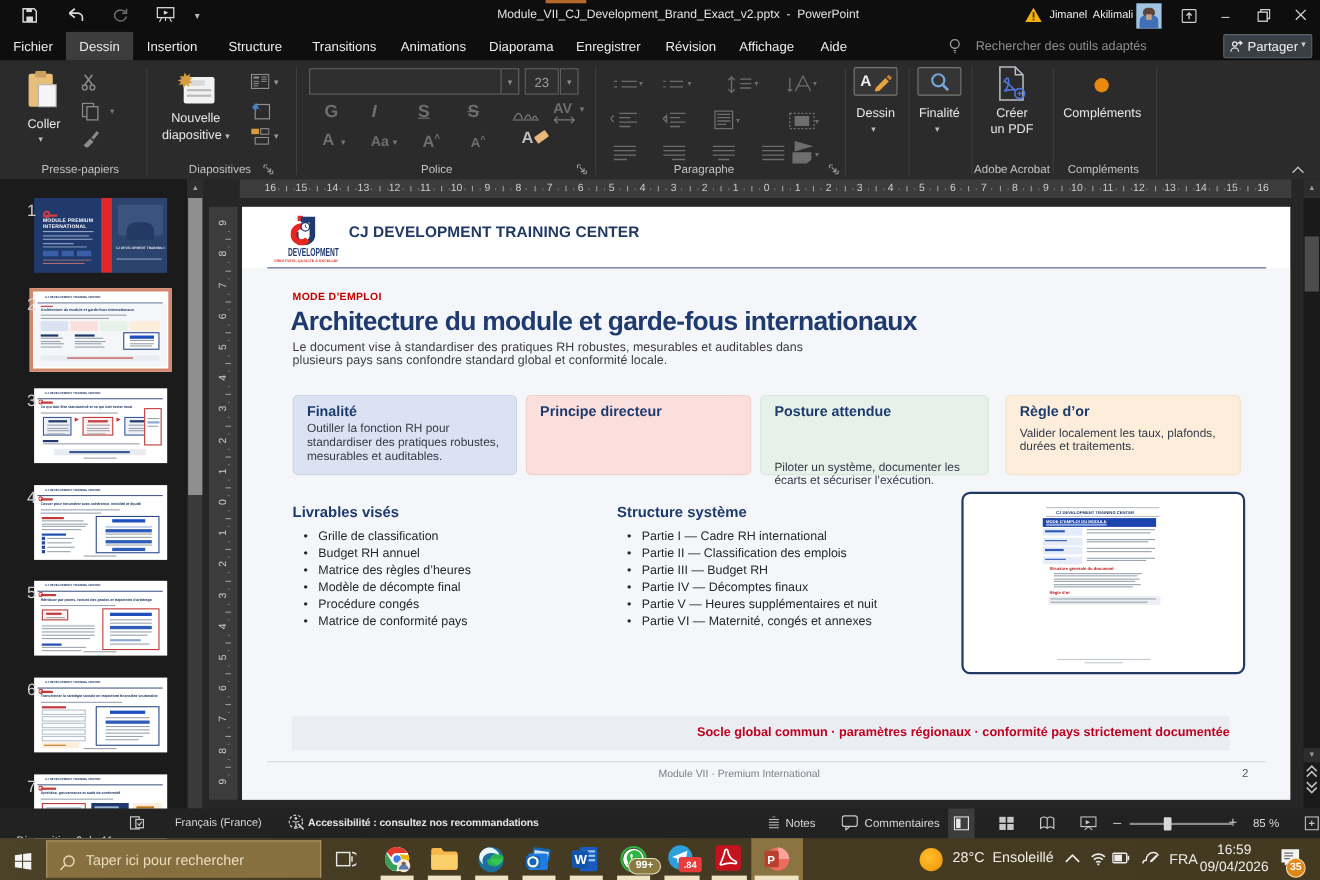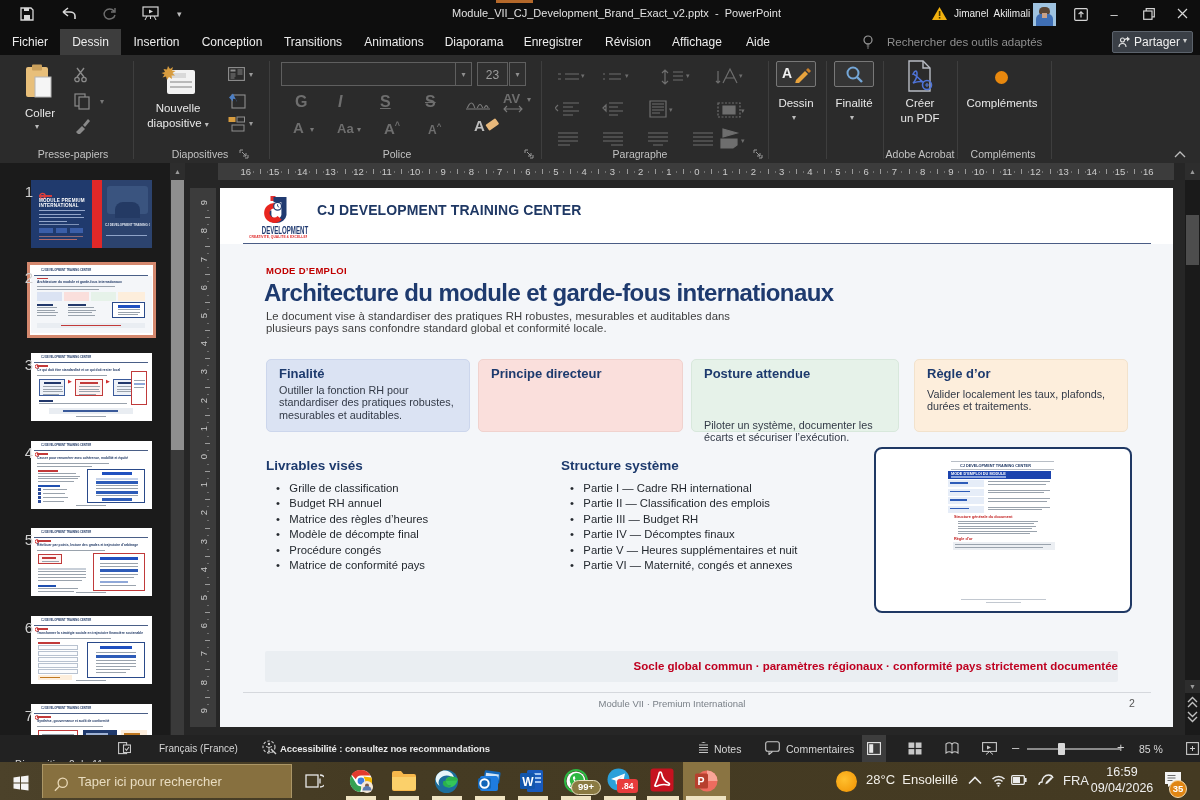--- a/index.html
+++ b/index.html
@@ -84,21 +84,21 @@
       </svg>
  <svg class="abs" style="left:1177px;top:8px" width="11" height="11" viewBox="0 0 11 11">
         <path d="M1 1 L10 10 M10 1 L1 10" stroke="#d8d8d8" stroke-width="1.2"></path>
       </svg>
 </div>
 
 <div id="menubar">
  <div class="tab" style="left:8px;width:44px;">Fichier</div>
  <div class="tab" style="left:60px;width:61px;background:#3d3d3d;">Dessin</div>
  <div class="tab" style="left:129px;width:55px;">Insertion</div>
- <div class="tab" style="left:196px;width:72px;">Conception</div>
+ <div class="tab" style="left:196px;width:72px;">Structure</div>
  <div class="tab" style="left:280px;width:66px;">Transitions</div>
  <div class="tab" style="left:360px;width:68px;">Animations</div>
  <div class="tab" style="left:442px;width:64px;">Diaporama</div>
  <div class="tab" style="left:518px;width:70px;">Enregistrer</div>
  <div class="tab" style="left:600px;width:56px;">Révision</div>
  <div class="tab" style="left:668px;width:58px;">Affichage</div>
  <div class="tab" style="left:740px;width:36px;">Aide</div>
  <div class="tab" style="left:788px;width:56px;margin-top:19px;">Acrobat</div>
  <svg class="abs" style="left:862px;top:6px" width="12" height="15" viewBox="0 0 12 15">
         <circle cx="6" cy="5" r="4" fill="none" stroke="#9a9a9a" stroke-width="1.2"></circle>

